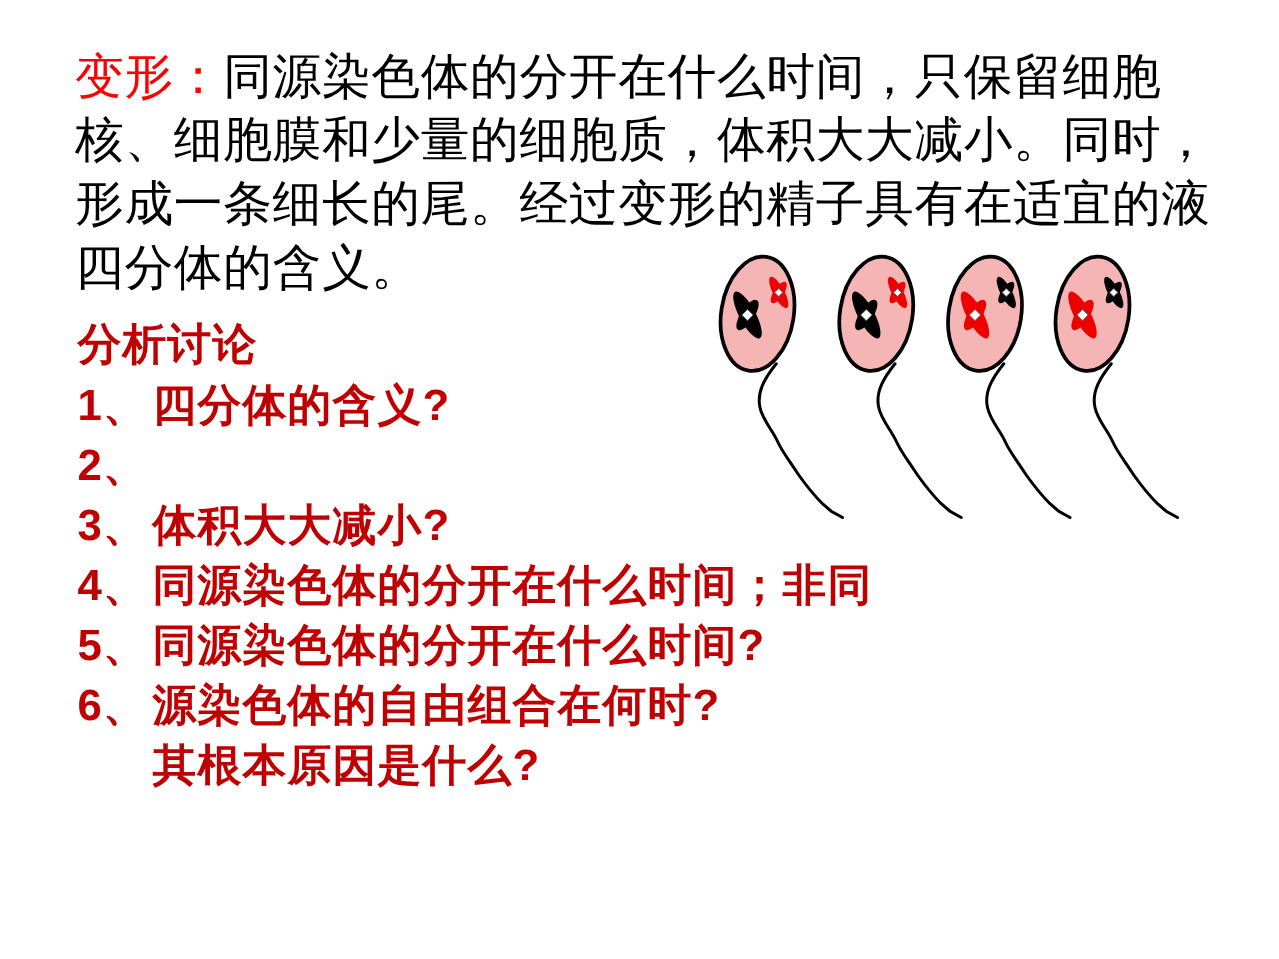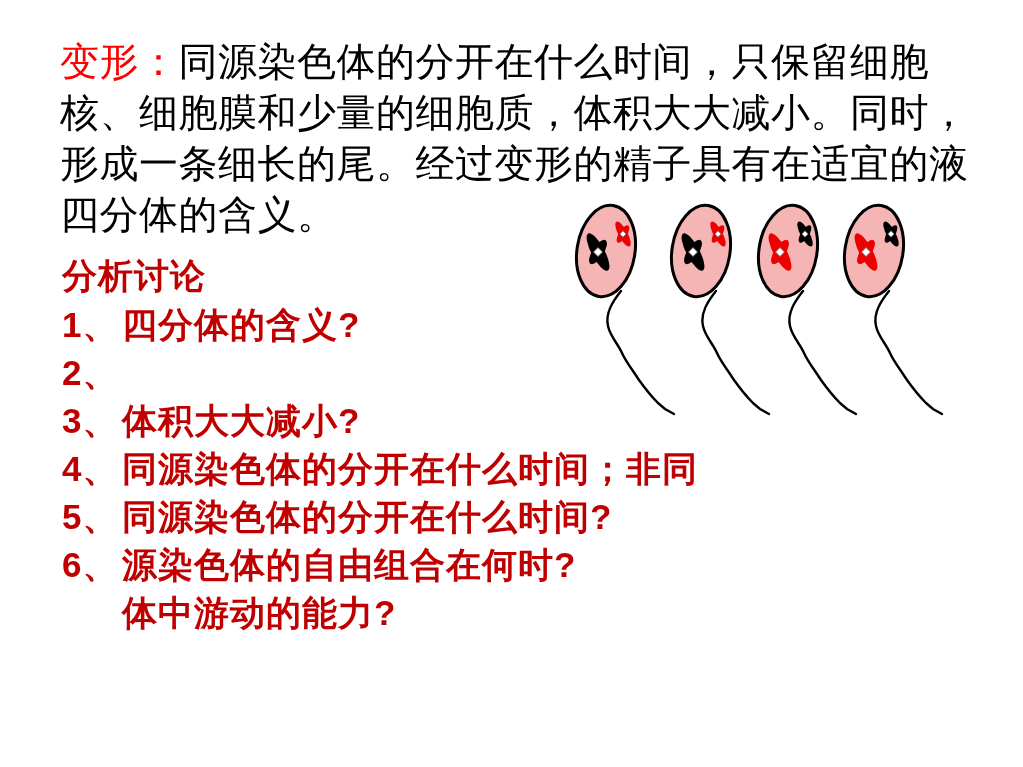--- a/index.html
+++ b/index.html
@@ -125,17 +125,17 @@
       </div>
     <div class="d-row">
         <span class="num">5、</span>
         <span>同源染色体的分开在什么时间?</span>
       </div>
     <div class="d-row">
         <span class="num">6、</span>
         <span>源染色体的自由组合在何时?</span>
       </div>
     <div class="d-row indent">
-        <span>体中游动的能力?</span>
+        <span>其根本原因是什么?</span>
       </div>
   </div>
 
 </div>
 
 </body></html>

